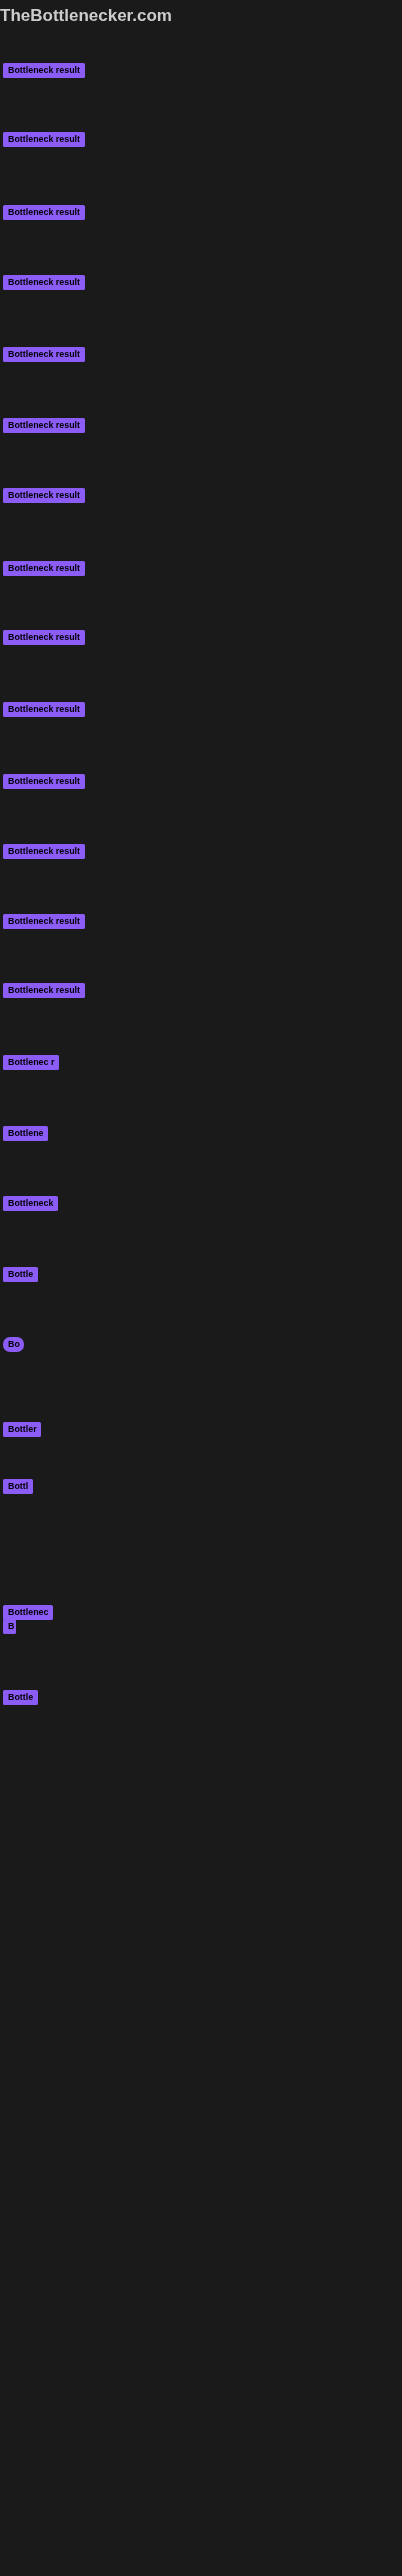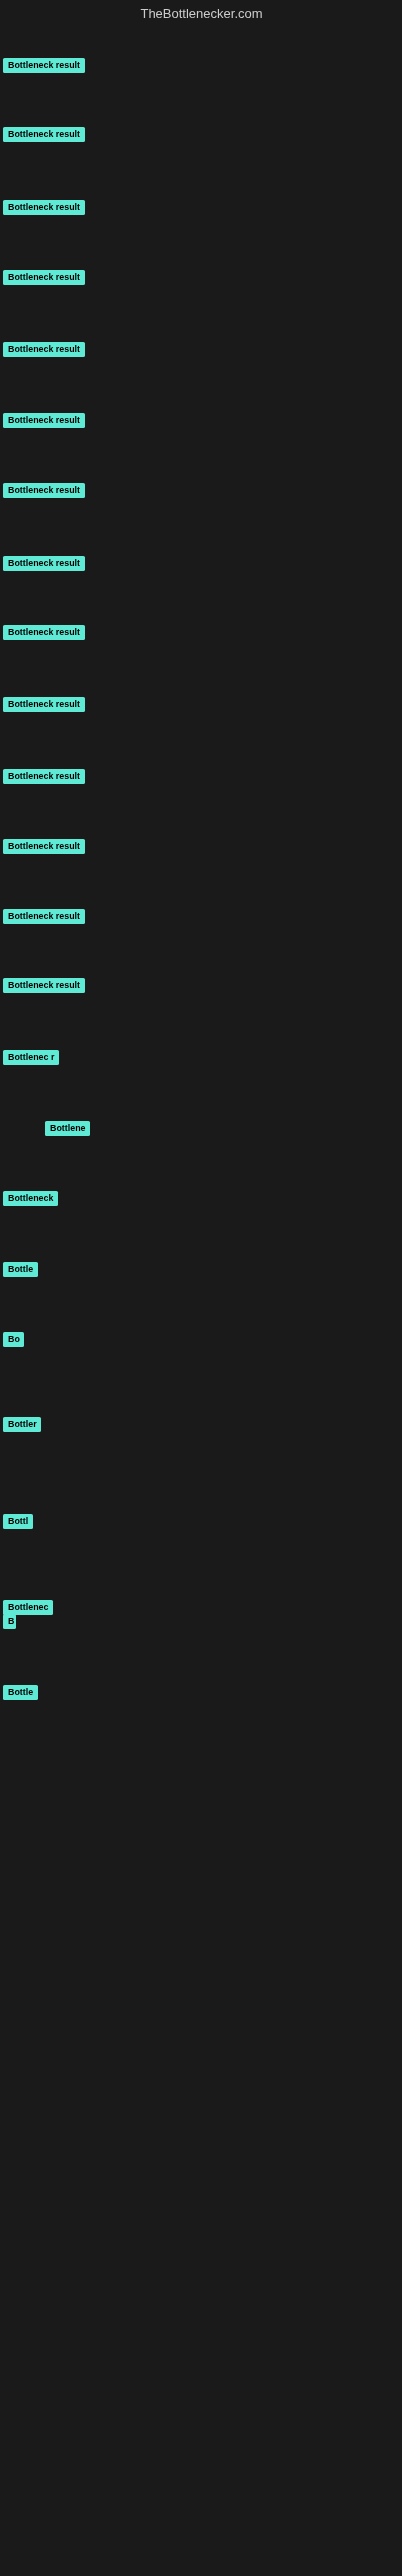--- a/index.html
+++ b/index.html
@@ -10,30 +10,30 @@
 
     body {
       width: 403px;
       min-height: 2576px;
       background-color: #1a1a1a;
       font-family: Arial, sans-serif;
       position: relative;
     }
 
     .site-title {
-      text-align: center;
+      text-align: left;
       color: #cccccc;
-      font-size: 13px;
+      font-size: 17px;
       padding: 6.4px 0;
-      font-weight: normal;
+      font-weight: bold;
     }
 
     .bottleneck-badge {
       display: inline-block;
-      background-color: #5eead4;
+      background-color: #8b5cf6;
       color: #000000;
       font-size: 8.9px;
       font-weight: bold;
       padding: 2.4px 4.8px;
       border-radius: 1.6px;
       white-space: nowrap;
       overflow: hidden;
     }
 
     .items-container {
@@ -56,23 +56,23 @@
     <div style="position: absolute; top: 385px; left: 3.2px;"><span class="bottleneck-badge" style="max-width: 97px;">Bottleneck result</span></div>
     <div style="position: absolute; top: 455px; left: 3.2px;"><span class="bottleneck-badge" style="max-width: 97px;">Bottleneck result</span></div>
     <div style="position: absolute; top: 528px; left: 3.2px;"><span class="bottleneck-badge" style="max-width: 97px;">Bottleneck result</span></div>
     <div style="position: absolute; top: 597px; left: 3.2px;"><span class="bottleneck-badge" style="max-width: 97px;">Bottleneck result</span></div>
     <div style="position: absolute; top: 669px; left: 3.2px;"><span class="bottleneck-badge" style="max-width: 97px;">Bottleneck result</span></div>
     <div style="position: absolute; top: 741px; left: 3.2px;"><span class="bottleneck-badge" style="max-width: 97px;">Bottleneck result</span></div>
     <div style="position: absolute; top: 811px; left: 3.2px;"><span class="bottleneck-badge" style="max-width: 89px;">Bottleneck result</span></div>
     <div style="position: absolute; top: 881px; left: 3.2px;"><span class="bottleneck-badge" style="max-width: 97px;">Bottleneck result</span></div>
     <div style="position: absolute; top: 950px; left: 3.2px;"><span class="bottleneck-badge" style="max-width: 89px;">Bottleneck result</span></div>
     <div style="position: absolute; top: 1022px; left: 3.2px;"><span class="bottleneck-badge" style="max-width: 64px;">Bottlenec r</span></div>
-    <div style="position: absolute; top: 1093px; left: 3.2px;"><span class="bottleneck-badge" style="max-width: 48px; margin-left: 42px;">Bottlene</span></div>
+    <div style="position: absolute; top: 1093px; left: 3.2px;"><span class="bottleneck-badge" style="max-width: 48px;">Bottlene</span></div>
     <div style="position: absolute; top: 1163px; left: 3.2px;"><span class="bottleneck-badge" style="max-width: 56px; text-align: center;">Bottleneck</span></div>
     <div style="position: absolute; top: 1234px; left: 3.2px;"><span class="bottleneck-badge" style="max-width: 39px;">Bottle</span></div>
-    <div style="position: absolute; top: 1304px; left: 3.2px;"><span class="bottleneck-badge" style="max-width: 21px;">Bo</span></div>
+    <div style="position: absolute; top: 1304px; left: 3.2px;"><span class="bottleneck-badge" style="max-width: 21px; border-radius: 7px;">Bo</span></div>
     <div style="position: absolute; top: 1375px; left: 3.2px; margin-top: 14px;"><span class="bottleneck-badge" style="max-width: 40px;">Bottler</span></div>
-    <div style="position: absolute; top: 1446px; left: 3.2px;"><span class="bottleneck-badge" style="max-width: 32px; margin-top: 40px;">Bottl</span></div>
+    <div style="position: absolute; top: 1446px; left: 3.2px;"><span class="bottleneck-badge" style="max-width: 32px;">Bottl</span></div>
     <div style="position: absolute; top: 1572px; left: 3.2px;"><span class="bottleneck-badge" style="max-width: 55px;">Bottlenec</span></div>
     <div style="position: absolute; top: 1586px; left: 3.2px;"><span class="bottleneck-badge" style="max-width: 13px;">B</span></div>
     <div style="position: absolute; top: 1657px; left: 3.2px;"><span class="bottleneck-badge" style="max-width: 39px;">Bottle</span></div>
   </div>
 
 
 </body></html>

